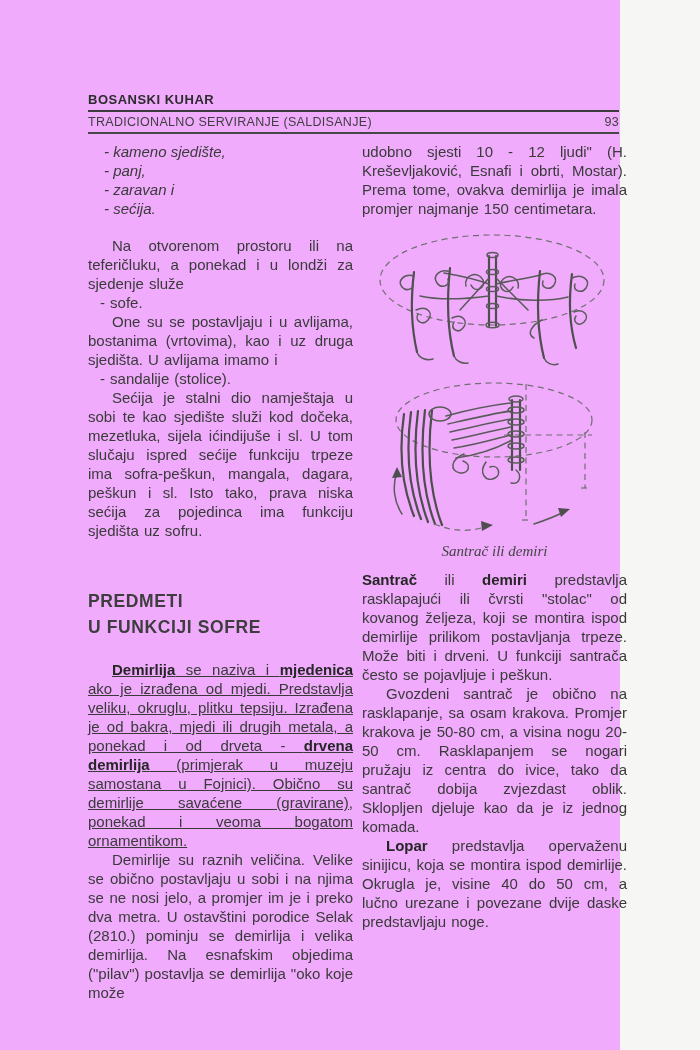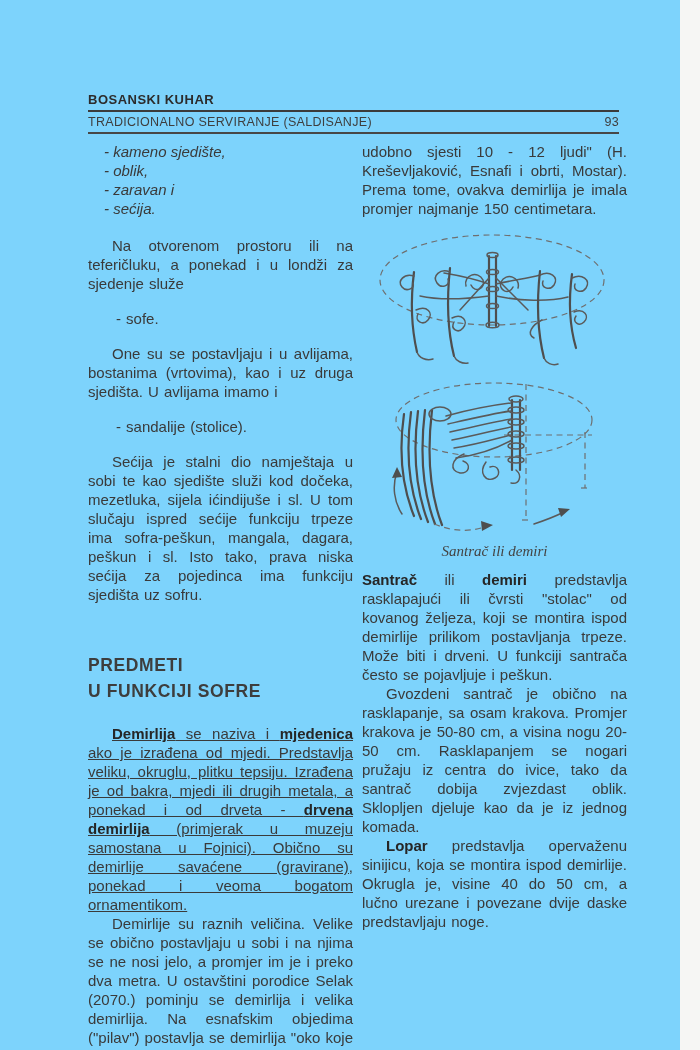--- a/index.html
+++ b/index.html
@@ -2,22 +2,22 @@
 <html><head>
 <meta charset="utf-8">
 <style>
   html,body{margin:0;padding:0;}
   body{
     width:700px;height:1050px;overflow:hidden;
     background:#f6f6f4;
     font-family:"Liberation Sans","DejaVu Sans",sans-serif;
   }
   .page{
-    position:relative;width:680px;height:1050px;
-    background:#7dd3fc;
+    position:relative;width:620px;height:1050px;
+    background:#f0abfc;
     color:#3a3a3a;
   }
   
   .header{position:absolute;left:88px;top:92px;width:531px;}
   .book-title{
     font-size:13px;font-weight:bold;color:#2c2c2c;letter-spacing:.5px;
     padding-bottom:3px;border-bottom:2px solid #3b3b3b;
   }
   .chapter-row{
     display:flex;justify-content:space-between;align-items:flex-end;
@@ -25,21 +25,21 @@
     padding:3px 0 3px 0;border-bottom:2px solid #474747;gap:11px;
   }
   
   .col{position:absolute;top:142px;width:265px;font-size:15px;line-height:19px;}
   .col-left{left:88px;}
   .col-right{left:362px;}
   .para{margin:0;text-align:justify;word-spacing:.06em;}
   .indent{text-indent:24px;}
   .seat-list{margin:0;padding:0;list-style:none;font-style:italic;}
   .seat-list li{padding-left:16px;}
-  .plain-item{padding-left:12px;margin:16px;}
+  .plain-item{padding-left:12px;margin:0;}
   .gap-sm{margin-top:18px;}
   .section-heading{
     margin-top:48px;font-size:17.5px;line-height:26px;color:#3d3d3d;
     letter-spacing:.6px;font-weight:bold;
   }
   .mt-par{margin-top:20px;text-decoration:underline;}
   b,.b{font-weight:bold;color:#262626;}
   
   .figure{margin:0;padding:0;}
   .fig1{margin:8px 0 2px 8px;}
@@ -63,35 +63,35 @@
     <div class="book-title">BOSANSKI KUHAR</div>
     <div class="chapter-row">
       <span>TRADICIONALNO SERVIRANJE (SALDISANJE)</span>
       <span>93</span>
     </div>
   </div>
 
   <div class="col col-left">
     <ul class="seat-list">
       <li>- kameno sjedište,</li>
-      <li>- oblik,</li>
+      <li>- panj,</li>
       <li>- zaravan i</li>
       <li>- sećija.</li>
     </ul>
     <p class="para indent gap-sm">Na otvorenom prostoru ili na teferičluku, a ponekad i u londži za sjedenje služe</p>
     <p class="para plain-item">- sofe.</p>
     <p class="para indent">One su se postavljaju i u avlijama, bostanima (vrtovima), kao i uz druga sjedišta. U avlijama imamo i</p>
     <p class="para plain-item">- sandalije (stolice).</p>
     <p class="para indent">Sećija je stalni dio namještaja u sobi te kao sjedište služi kod dočeka, mezetluka, sijela ićindijuše i sl. U tom slučaju ispred sećije funkciju trpeze ima sofra-peškun, mangala, dagara, peškun i sl. Isto tako, prava niska sećija za pojedinca ima funkciju sjedišta uz sofru.</p>
     <h2 class="section-heading">
       <span style="display:block">PREDMETI</span>
       <span style="display:block">U FUNKCIJI SOFRE</span>
     </h2>
     <p class="para indent mt-par"><span class="b">Demirlija</span><span> se naziva i </span><span class="b">mjedenica</span><span> ako je izrađena od mjedi. Predstavlja veliku, okruglu, plitku tepsiju. Izrađena je od bakra, mjedi ili drugih metala, a ponekad i od drveta - </span><span class="b">drvena demirlija</span><span> (primjerak u muzeju samostana u Fojnici). Obično su demirlije savaćene (gravirane), ponekad i veoma bogatom ornamentikom.</span></p>
-    <p class="para indent">Demirlije su raznih veličina. Velike se obično postavljaju u sobi i na njima se ne nosi jelo, a promjer im je i preko dva metra. U ostavštini porodice Selak (2070.) pominju se demirlija i velika demirlija. Na esnafskim objedima ("pilav") postavlja se demirlija "oko koje može</p>
+    <p class="para indent">Demirlije su raznih veličina. Velike se obično postavljaju u sobi i na njima se ne nosi jelo, a promjer im je i preko dva metra. U ostavštini porodice Selak (2810.) pominju se demirlija i velika demirlija. Na esnafskim objedima ("pilav") postavlja se demirlija "oko koje može</p>
   </div>
 
   <div class="col col-right">
     <p class="para">udobno sjesti 10 - 12 ljudi" (H. Kreševljaković, Esnafi i obrti, Mostar). Prema tome, ovakva demirlija je imala promjer najmanje 150 centimetara.</p>
 
     <div class="figure fig1">
       <svg width="248" height="140" viewBox="0 0 248 140">
         <ellipse class="dash" cx="122" cy="54" rx="112" ry="45"></ellipse>
 
         <path class="iron" d="M119,30 L119,100"></path>

